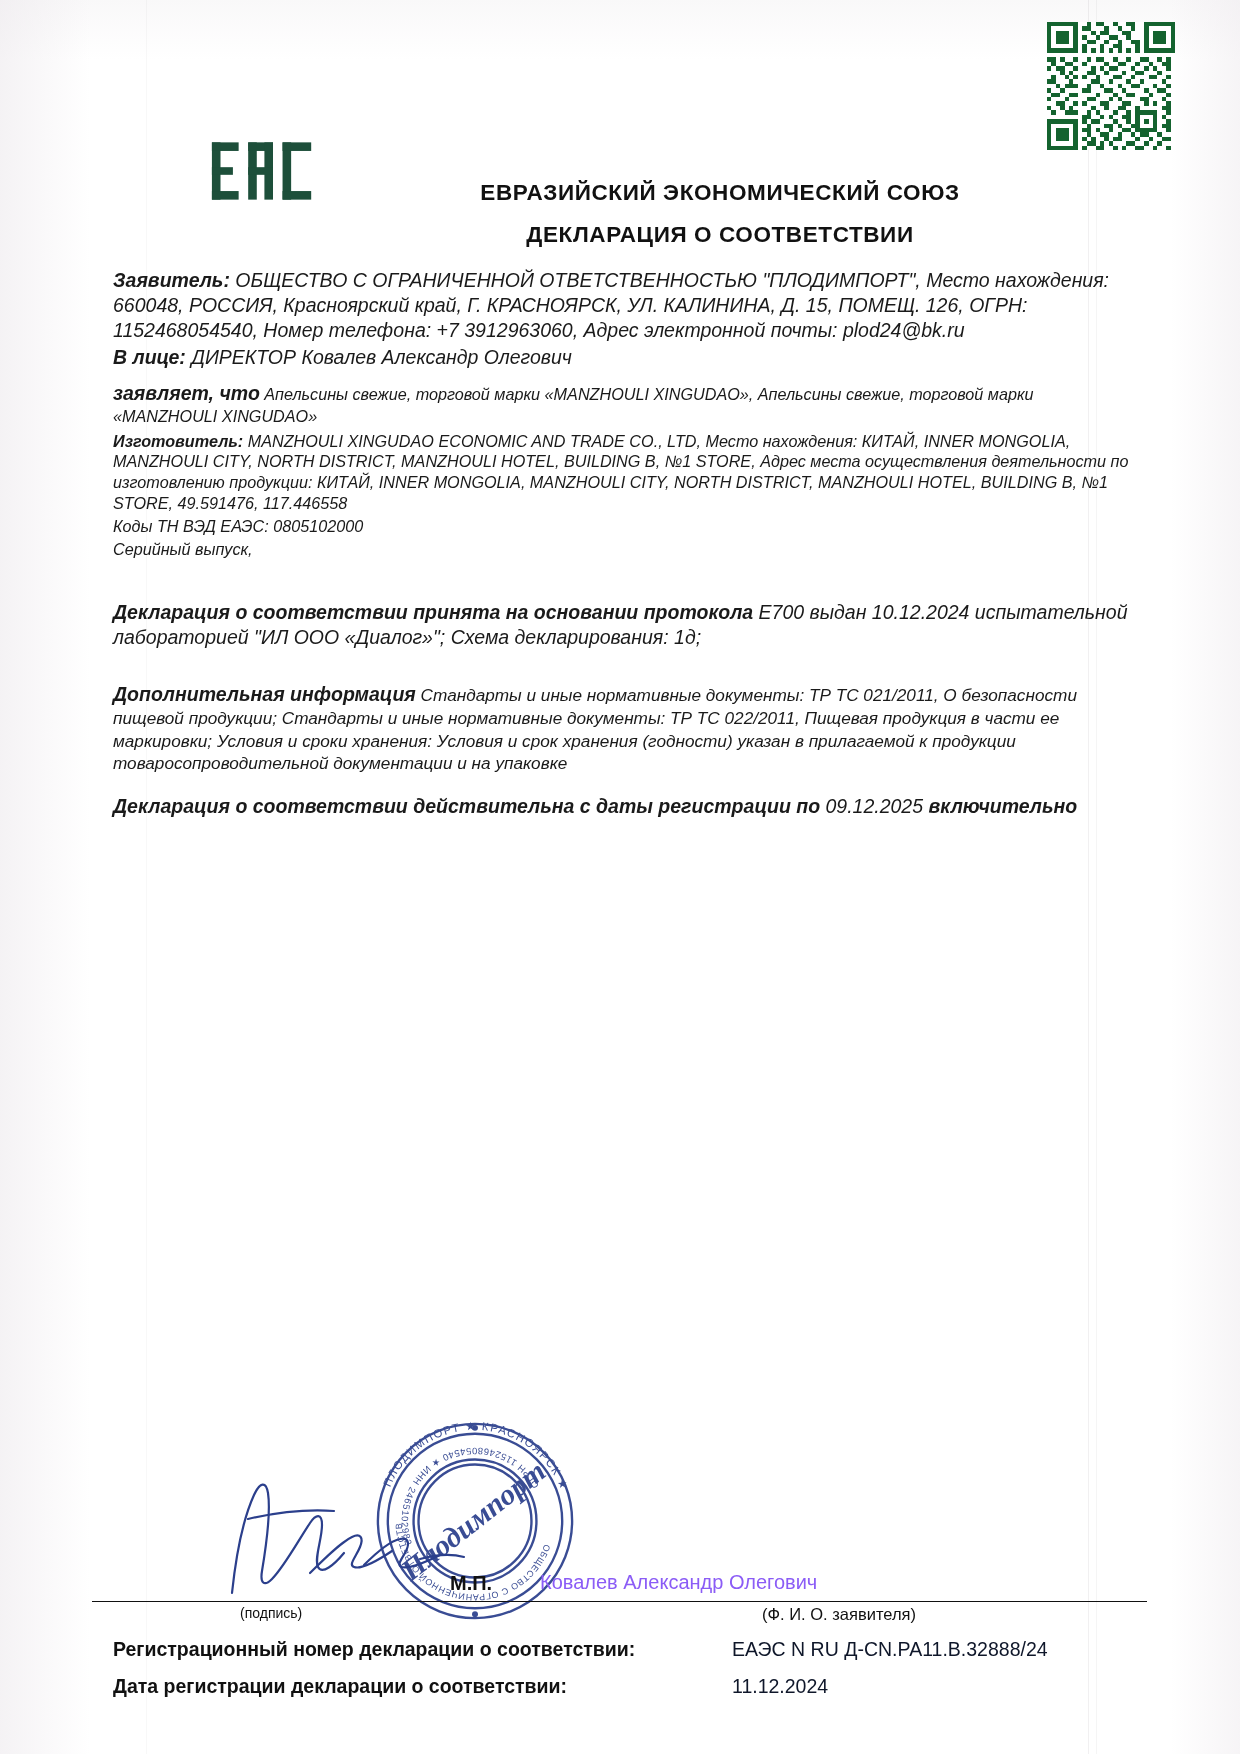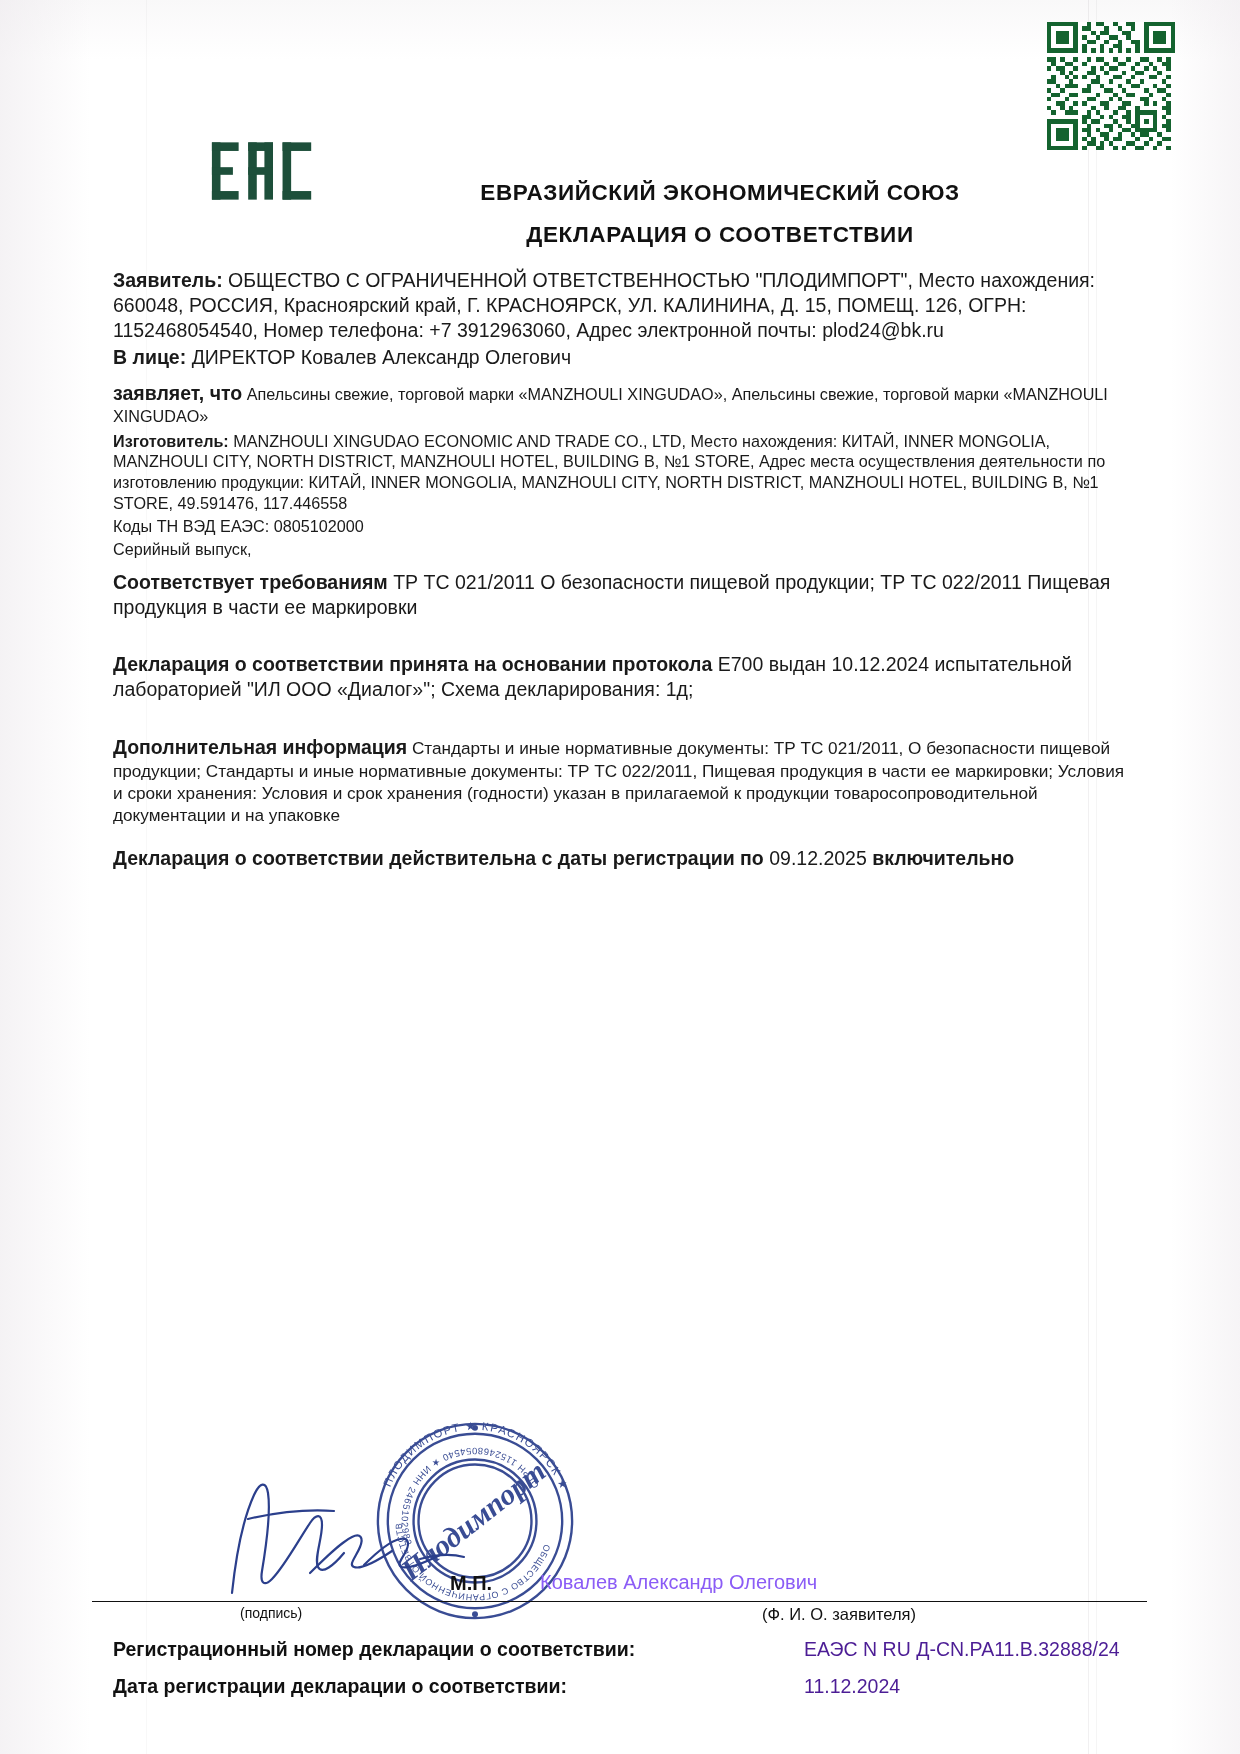--- a/index.html
+++ b/index.html
@@ -67,20 +67,21 @@
   }
   .title1 { top: 180px; font-size: 22.5px; padding-left: 100px; }
   .title2 { top: 222px; font-size: 22.5px; padding-left: 100px; }
 
   
   .doc {
     position: absolute;
     left: 113px;
     top: 268px;
     width: 1020px;
+    font-style: italic;
   }
   p {
     margin: 0 0 2px 0;
     line-height: 1.29;
   }
   .lg   { font-size: 19.5px; }
   .md   { font-size: 17.2px; }
   .sm   { font-size: 16.2px; }
   b, .b { font-weight: bold; }
   .gap-s { height: 8px; }
@@ -148,23 +149,23 @@
   }
   .foot-row {
     position: absolute;
     left: 113px;
     font-size: 19.5px;
     color: #111;
   }
   .foot-row .lbl { font-weight: bold; }
   .foot-val {
     position: absolute;
-    left: 804px;
+    left: 732px;
     font-size: 19.5px;
-    color: #4c1d95;
+    color: #0f172a;
   }
   .r1 { top: 1638px; }
   .r2 { top: 1675px; }
 </style>
 </head>
 <body>
 
 <div class="scan-tint"></div>
 <div class="scan-streak" style="left:1088px;"></div>
 <div class="scan-streak" style="left:1096px;opacity:.7;"></div>
@@ -432,24 +433,20 @@
   <p class="sm" style="margin-top:4px;">
     <b>Изготовитель:</b>
     <span>MANZHOULI XINGUDAO ECONOMIC AND TRADE CO., LTD, Место нахождения: КИТАЙ, INNER MONGOLIA, MANZHOULI CITY, NORTH DISTRICT, MANZHOULI HOTEL, BUILDING B, №1 STORE, Адрес места осуществления деятельности по изготовлению продукции: КИТАЙ, INNER MONGOLIA, MANZHOULI CITY, NORTH DISTRICT, MANZHOULI HOTEL, BUILDING B, №1 STORE, 49.591476, 117.446558</span>
   </p>
 
   <p class="sm">Коды ТН ВЭД ЕАЭС: 0805102000</p>
   <p class="sm">Серийный выпуск,</p>
 
   <div class="gap-s"></div>
 
-  <p class="lg">
-    <b>Соответствует требованиям</b>
-    <span>ТР ТС 021/2011 О безопасности пищевой продукции; ТР ТС 022/2011 Пищевая продукция в части ее маркировки</span>
-  </p>
 
   <div class="gap-l"></div>
 
   <p class="lg">
     <b>Декларация о соответствии принята на основании протокола</b>
     <span>E700 выдан 10.12.2024 испытательной лабораторией "ИЛ ООО «Диалог»"; Схема декларирования: 1д;</span>
   </p>
 
   <div class="gap-l"></div>
 

